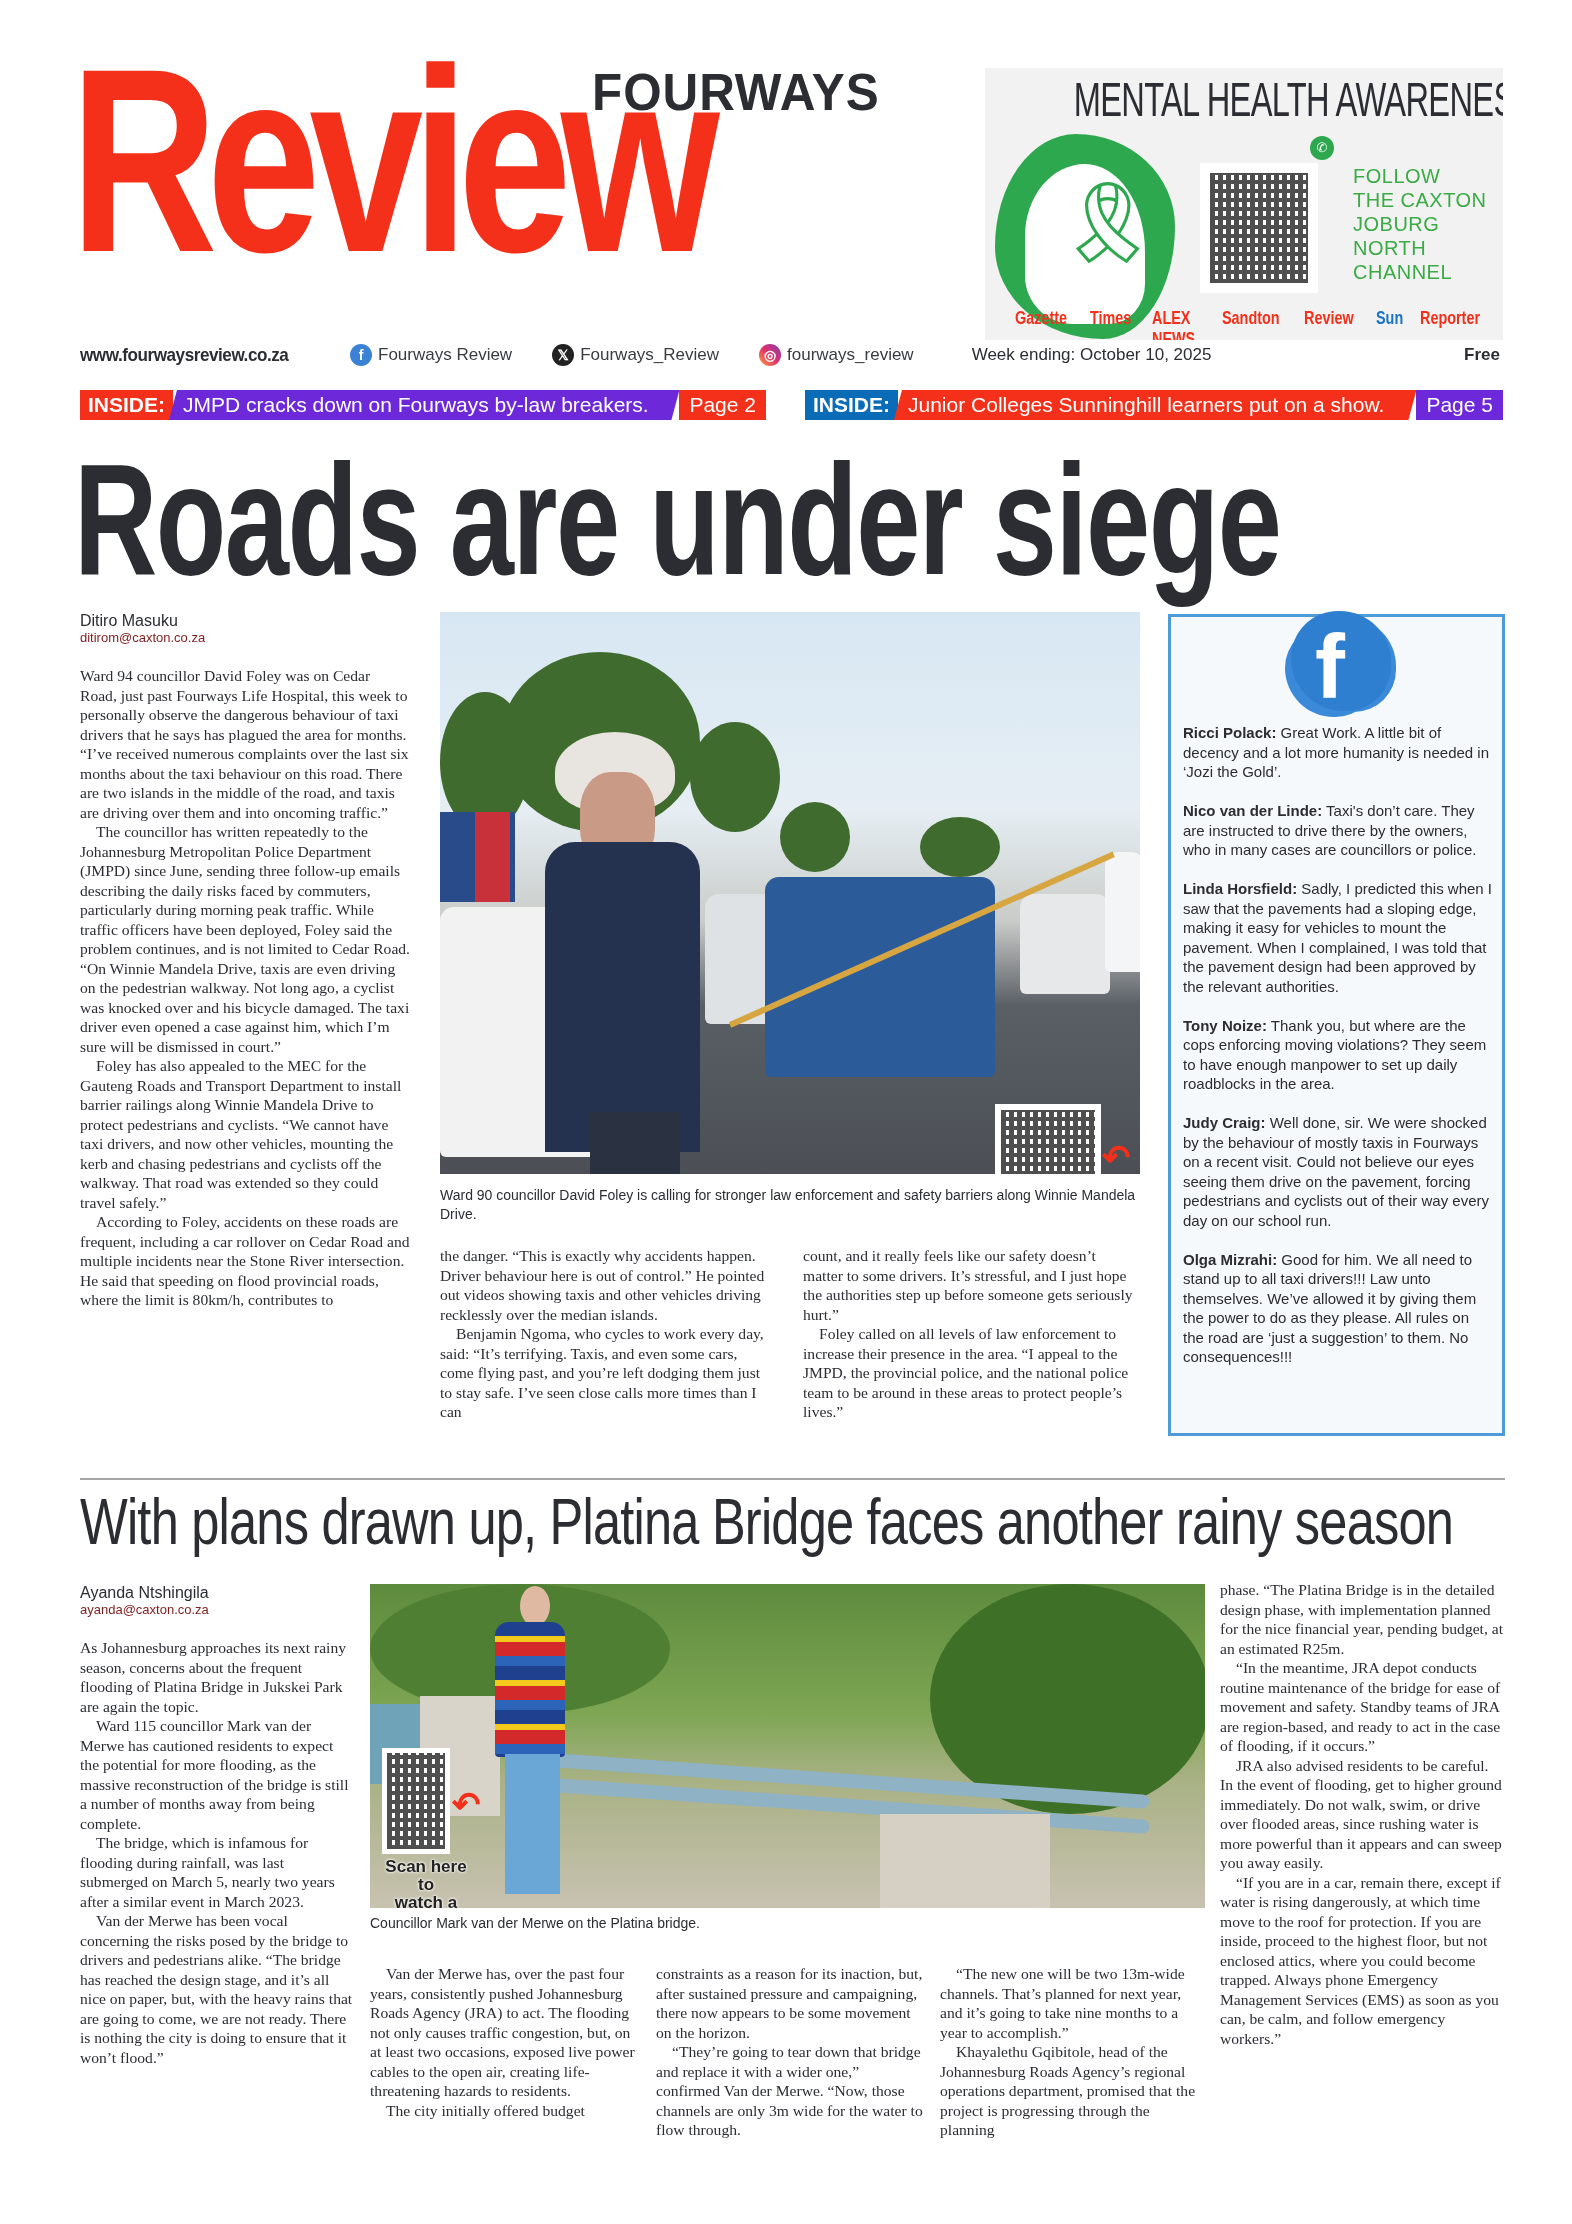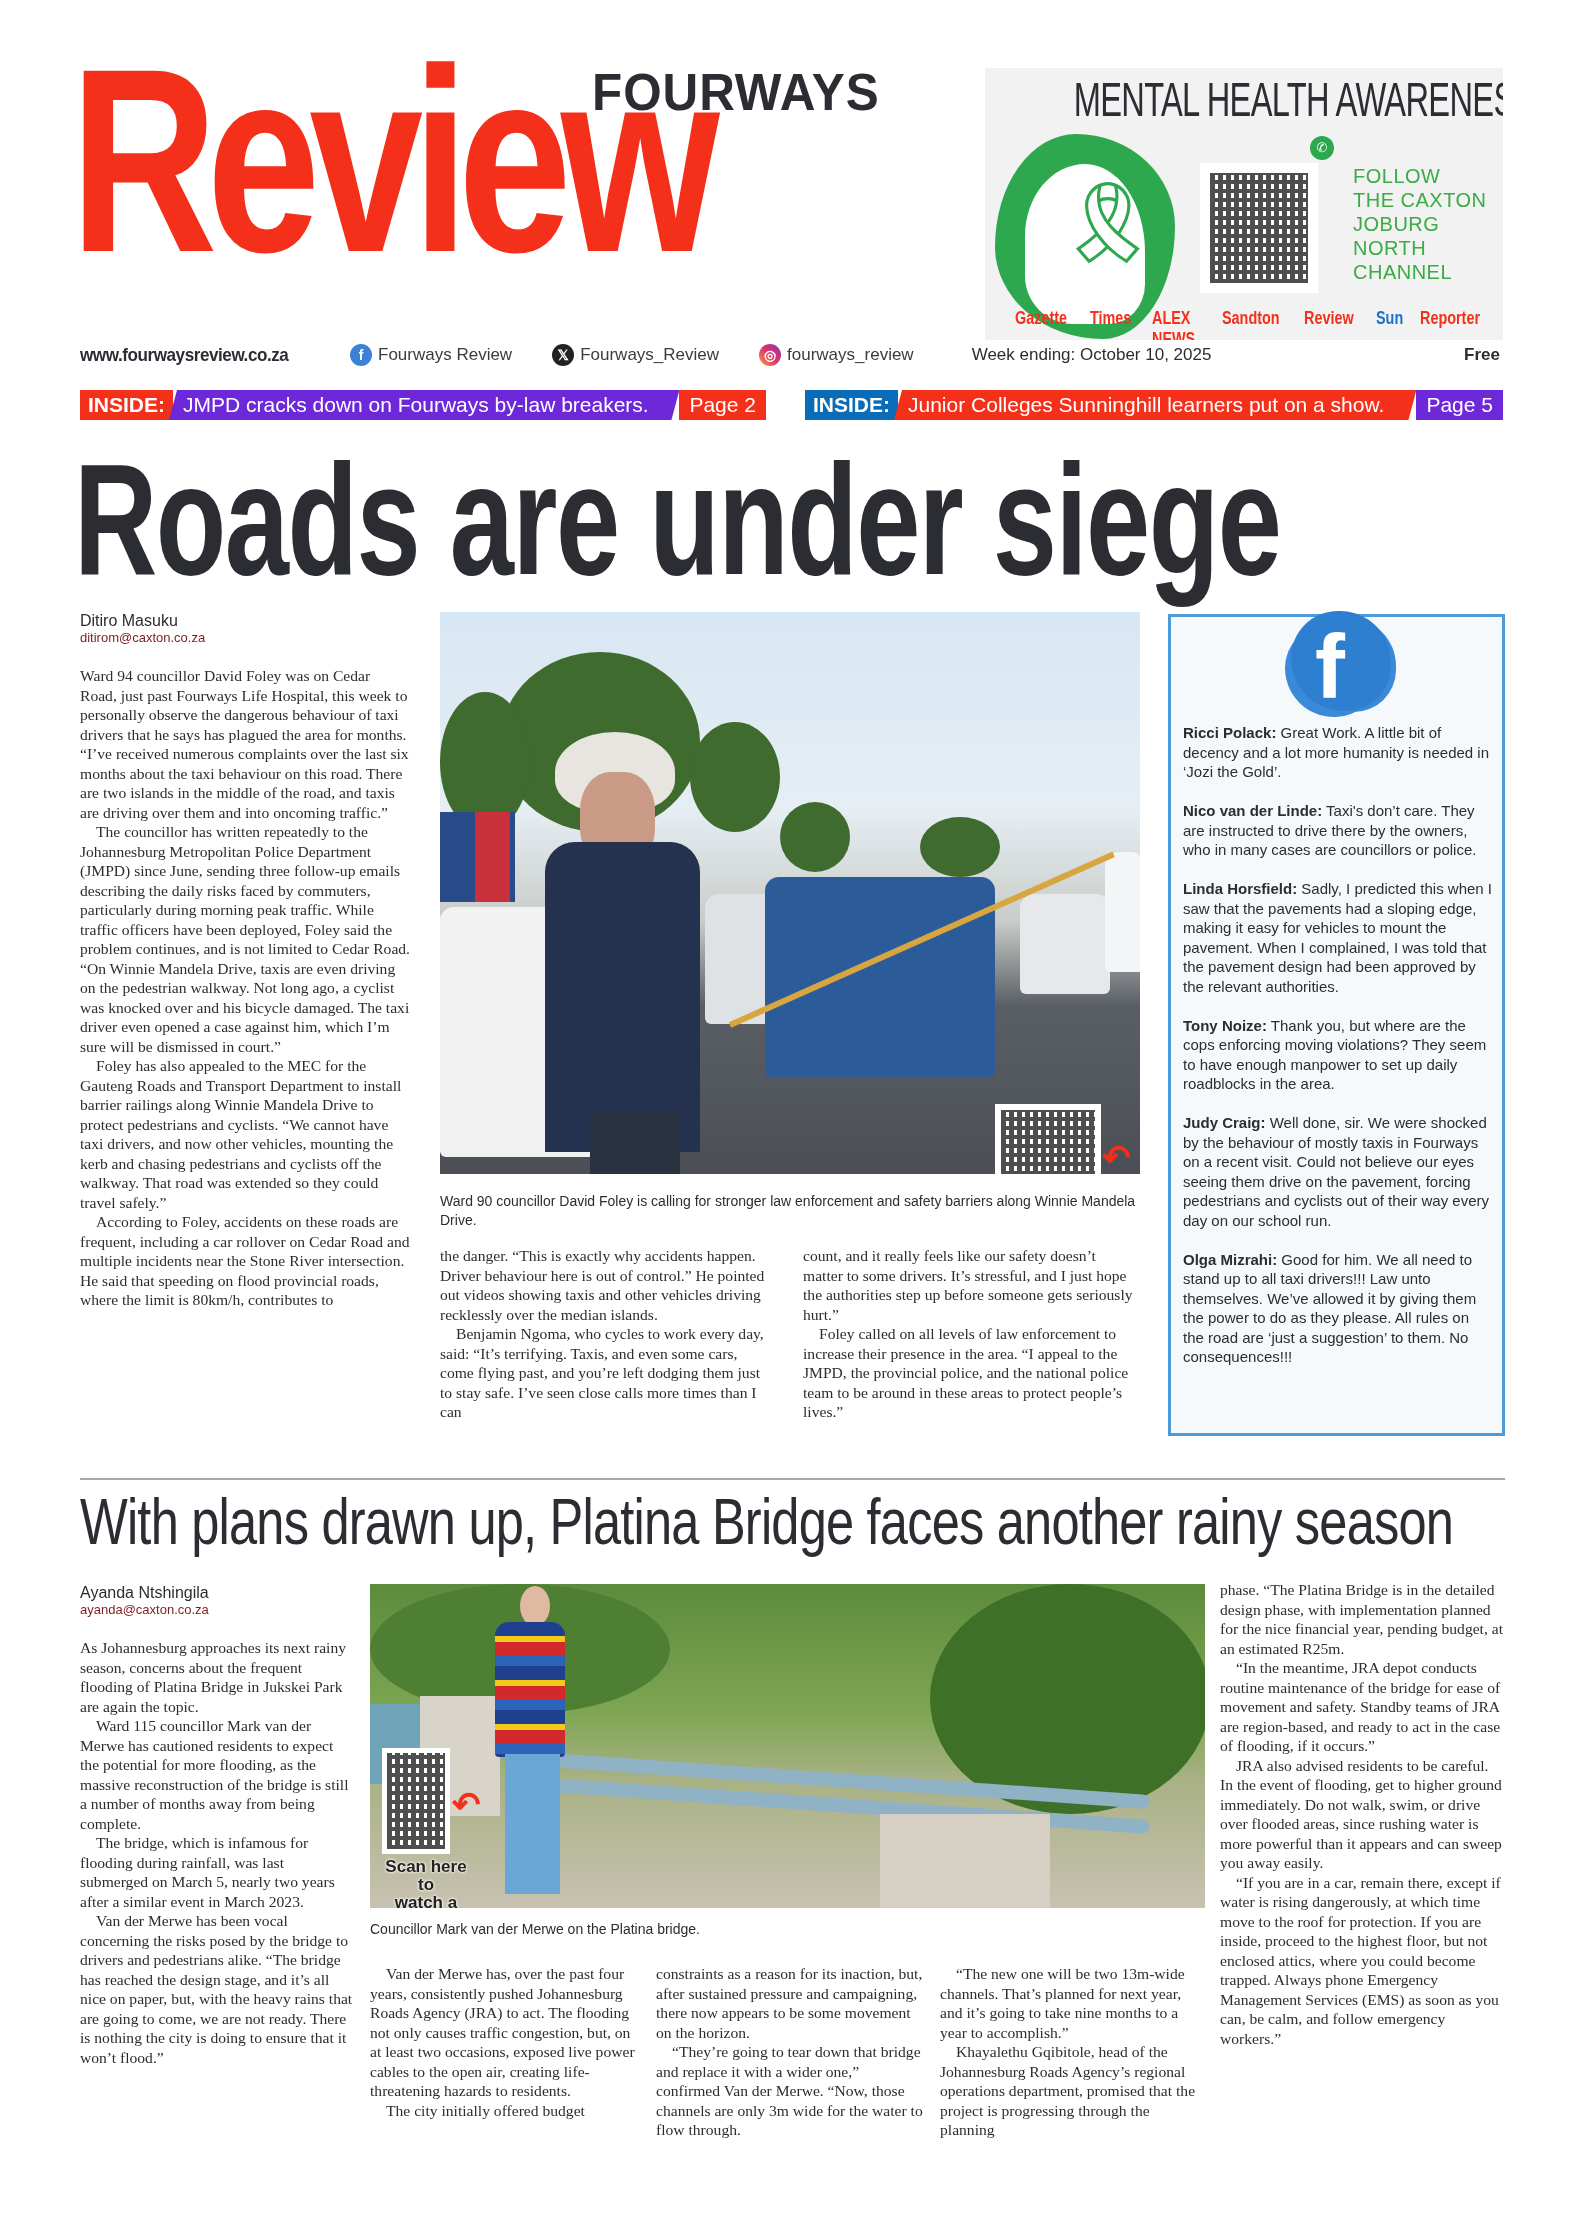--- a/index.html
+++ b/index.html
@@ -54,21 +54,21 @@
   .photo1 { left: 440px; top: 612px; width: 700px; height: 562px; overflow: hidden; background: linear-gradient(#d7e7f3 0%, #e6eef4 35%, #c9ccc8 55%, #5a5f66 70%, #4b4f55 100%); }
   .tree { position: absolute; border-radius: 50%; background: #3f6b2e; }
   .car { position: absolute; border-radius: 14px 14px 6px 6px; }
   .man { position: absolute; }
   .qrbox { position: absolute; background: #fff; }
   .qr-pattern { width: 100%; height: 100%; background:
      repeating-linear-gradient(0deg, #222 0 4px, transparent 4px 9px),
      repeating-linear-gradient(90deg, #222 0 5px, transparent 5px 8px); opacity: 0.8; }
   .scan { position: absolute; font-weight: bold; color: #222; font-size: 17px; line-height: 18px; text-align: center; text-shadow: 0 0 3px #fff, 0 0 3px #fff; }
   .arrow { position: absolute; color: #f5301a; font-size: 34px; font-weight: bold; }
-  .caption { font-size: 14px; line-height: 19px; color: #2b2d33; margin-top: 6px; }
+  .caption { font-size: 14px; line-height: 19px; color: #2b2d33; }
 
   
   .fbbox { left: 1168px; top: 614px; width: 337px; height: 822px; border: 3px solid #4d9bd8; background: #f6f9fc; }
   .fb-splash { position: absolute; left: 120px; top: -6px; width: 100px; height: 100px; background: #2f7fd0; border-radius: 48% 52% 46% 54%; box-shadow: 8px 4px 0 -3px #3b8ad9, -10px 10px 0 -4px #3b8ad9; }
   .fb-f { position: absolute; left: 144px; top: 0px; color: #fff; font-size: 90px; font-weight: bold; line-height: 100px; }
   .comments { position: absolute; left: 12px; top: 106px; width: 310px; font-size: 15px; line-height: 19.5px; color: #2b2d33; }
   .comment { margin-bottom: 19.5px; }
   .comment b { font-weight: bold; }
 
   .rule { left: 80px; top: 1478px; width: 1425px; height: 2px; background: #a8a8a8; }

